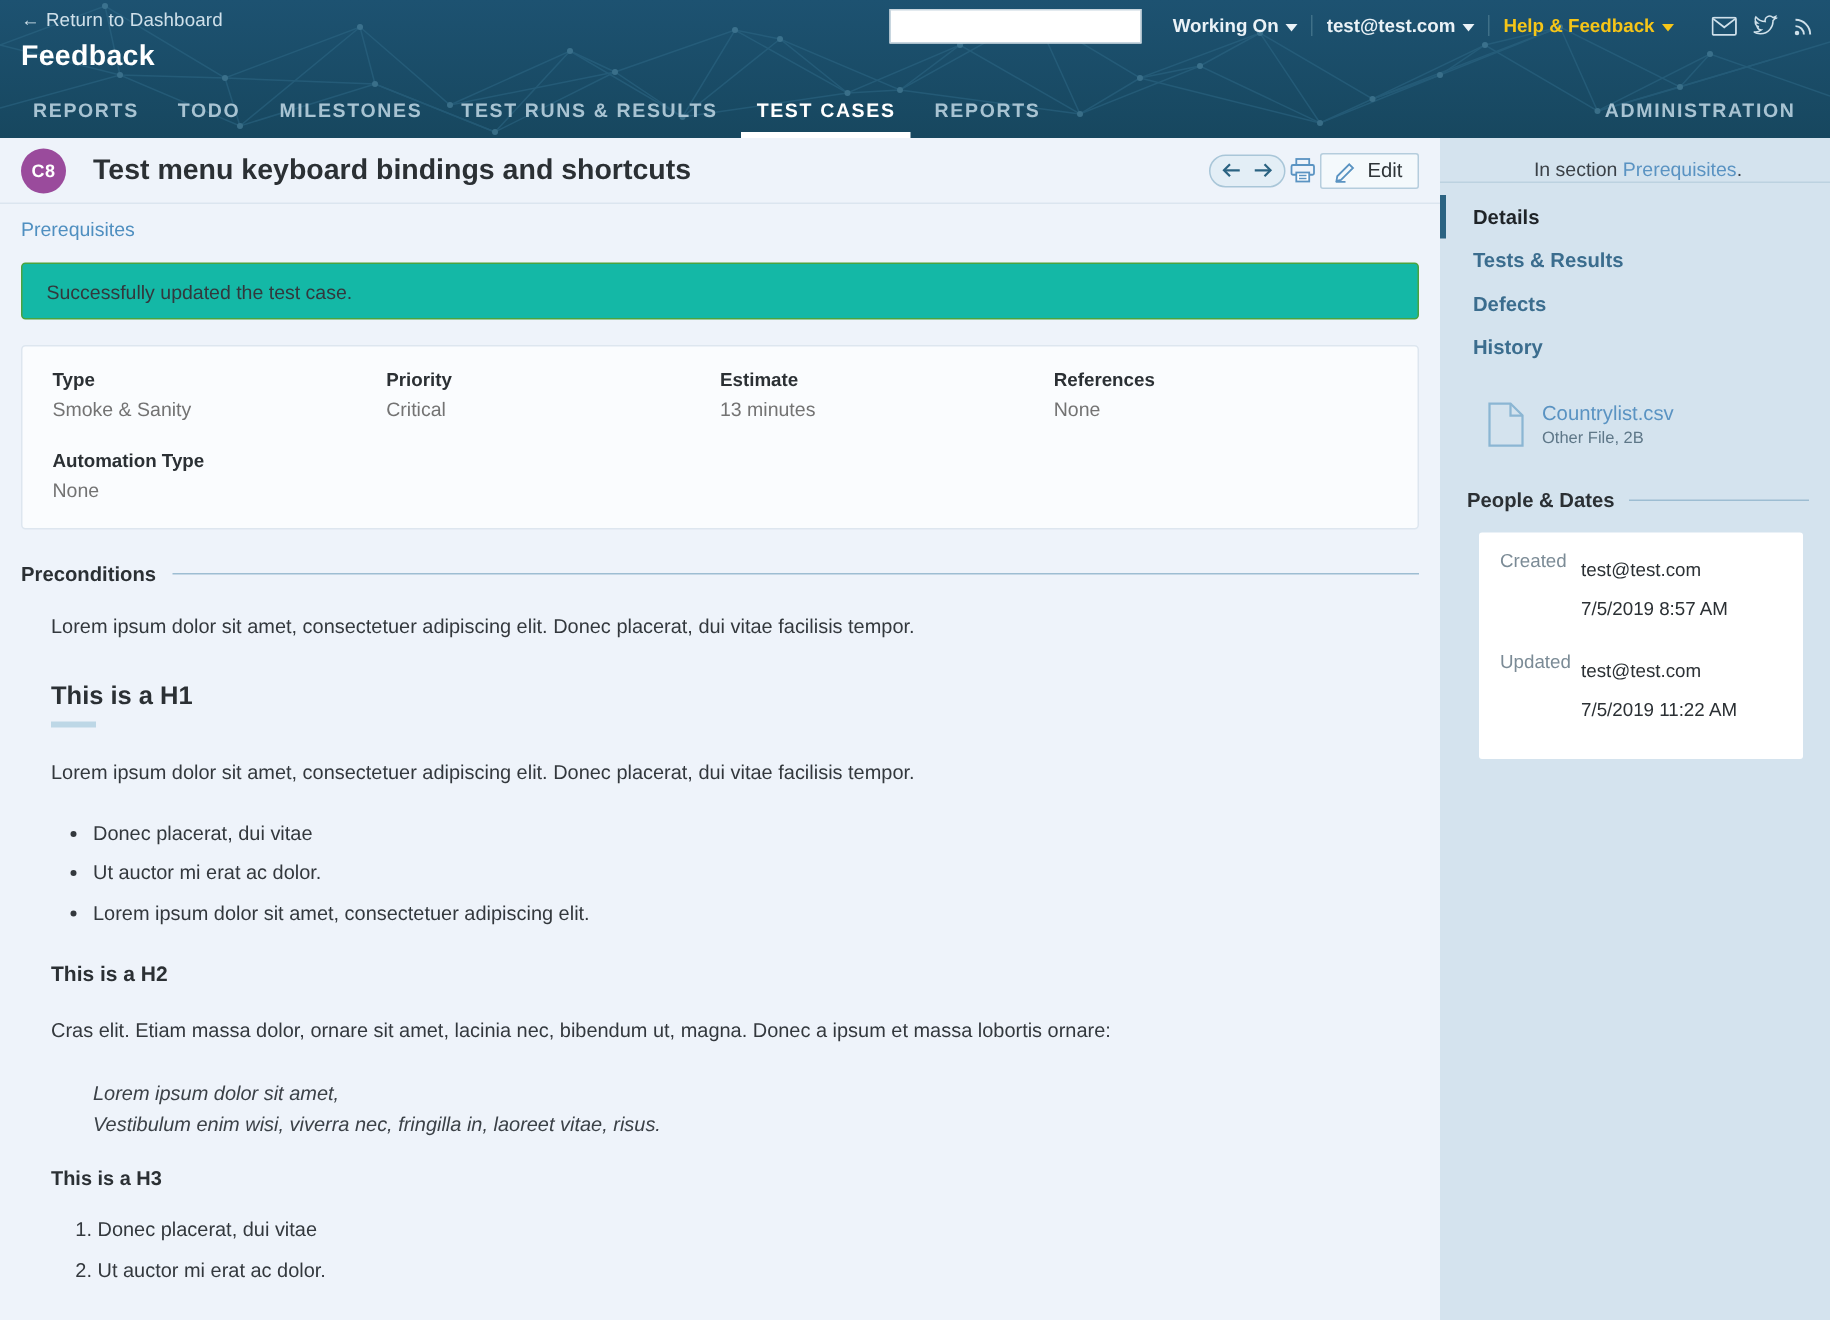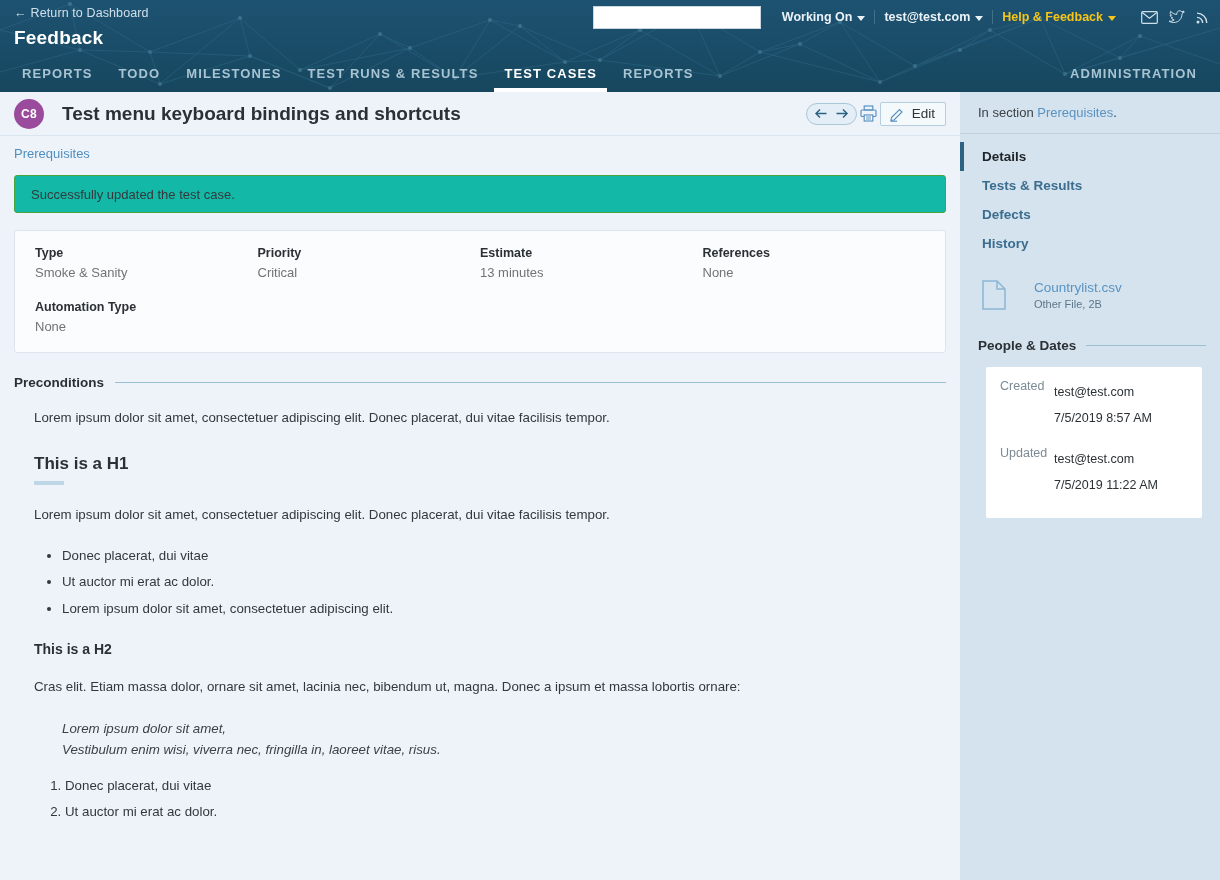--- a/index.html
+++ b/index.html
@@ -175,36 +175,38 @@
   .richtext ul { margin: 0 0 20px 0; padding-left: 28px; }
   .richtext ol { margin: 0 0 24px 0; padding-left: 31px; }
   .richtext li { margin-bottom: 6px; }
   .blockquote {
     margin: 0 0 16px 0; padding-left: 28px;
     font-style: italic; color: #3b4147; line-height: 1.58;
   }
 
   
   .side-section {
-    padding: 13px 14px 13px 18px; font-size: 13px; color: #3b4147;
+    padding: 13px 14px 1px 18px; font-size: 13px; color: #3b4147;
     border-bottom: 1px solid #bcd2e0;
+    text-align: center;
   }
   .side-section a { color: #5a93c2; text-decoration: none; }
   .side-nav { padding-top: 8px; }
   .side-nav-item {
     display: block; padding: 7px 14px 7px 18px;
     font-size: 13.5px; font-weight: bold; color: #3b6d8e;
     text-decoration: none; border-left: 4px solid transparent;
     cursor: pointer;
   }
   .side-nav-item.active { color: #1f2428; border-left-color: #2b6382; }
 
   .attach {
-    display: flex; align-items: flex-start; gap: 28px;
+    display: flex; align-items: flex-start; gap: 12px;
     padding: 22px 14px 16px 22px;
+    margin-left: 10px;
   }
   .attach-meta .nm { color: #5a93c2; font-size: 13.5px; margin-bottom: 3px; }
   .attach-meta .sz { color: #5e7788; font-size: 11px; }
 
   .side-head {
     display: flex; align-items: center; gap: 10px;
     padding: 4px 14px 0 18px; margin-top: 8px;
   }
   .side-head .t { font-size: 13.5px; font-weight: bold; color: #2b3034; white-space: nowrap; }
   .side-head .rule { flex: 1; height: 1px; background: #9dbdd2; }
@@ -410,20 +412,21 @@
       </ul>
 
       <div class="rt-h2">This is a H2</div>
       <p>Cras elit. Etiam massa dolor, ornare sit amet, lacinia nec, bibendum ut, magna. Donec a ipsum et massa lobortis ornare:</p>
 
       <div class="blockquote">
         <div>Lorem ipsum dolor sit amet,</div>
         <div>Vestibulum enim wisi, viverra nec, fringilla in, laoreet vitae, risus.</div>
       </div>
 
+      <div class="rt-h3">This is a H3</div>
 
       <ol>
         <li>Donec placerat, dui vitae</li>
         <li>Ut auctor mi erat ac dolor.</li>
 
       </ol>
 
     </div>
   </div>
 

